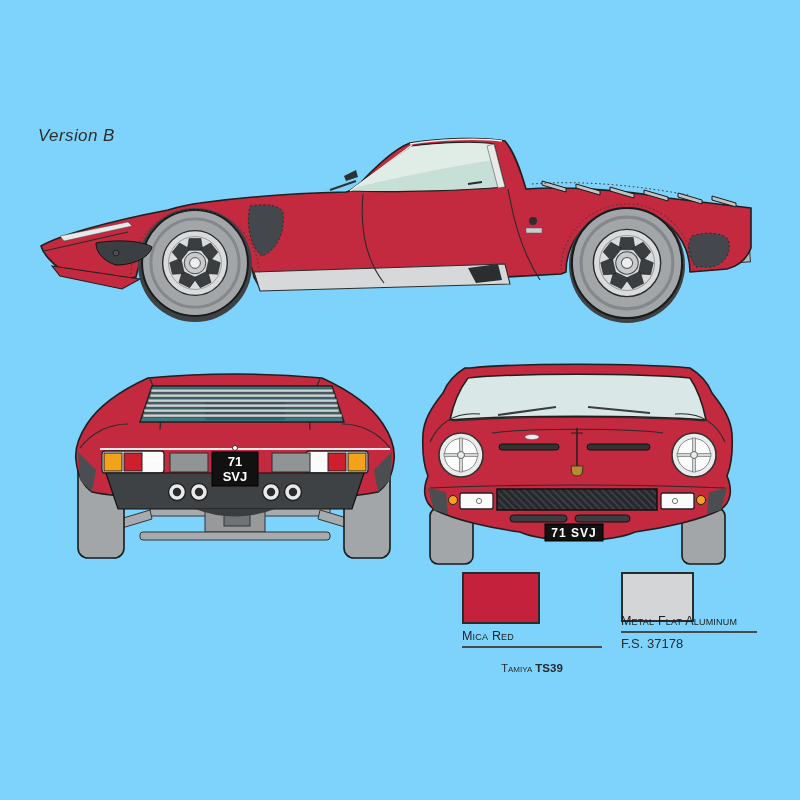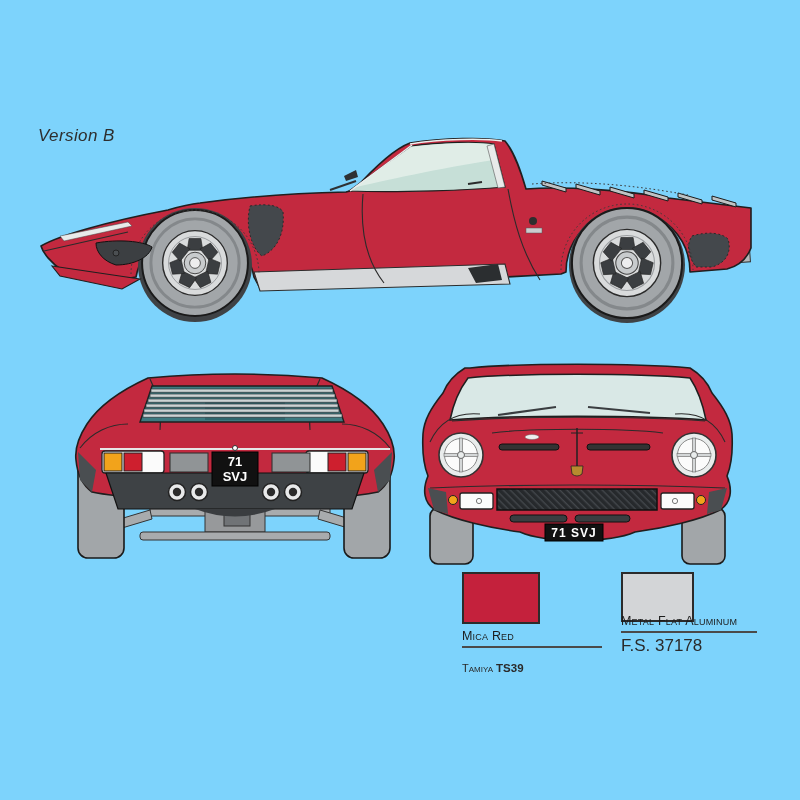--- a/index.html
+++ b/index.html
@@ -35,24 +35,24 @@
   .amber{fill:var(--amber);stroke:#222;stroke-width:1;}
   .tailred{fill:var(--tail-red);stroke:#222;stroke-width:1;}
   .graybox{fill:#909496;stroke:#333;stroke-width:1.1;}
 
   
   .swatch{position:absolute;border:2px solid #2b2b2b;box-sizing:border-box;}
   .paint-block{position:absolute;color:#1a1a1a;}
   .paint-name{font-size:12.5px;font-weight:400;font-variant-caps:small-caps;
         letter-spacing:.2px;color:#1c1c1c;}
   .divider{border:0;border-top:2.2px solid #4a4a4a;margin:3px 0 0 0;}
-  .fs-line{font-size:17px;color:#2a2a2a;margin-top:3px;}
+  .fs-line{font-size:13px;color:#2a2a2a;margin-top:3px;}
   .brand-line{font-size:11px;font-variant-caps:small-caps;color:#2a2a2a;}
   .brand-line .code{font-weight:700;font-size:11.5px;font-variant-caps:normal;}
-  .mt-lg{margin-top:14px;}
+  .mt-lg{margin-top:14px;text-align:center;}
   .mt-sm{margin-top:2px;}
 </style>
 </head>
 <body>
 
 <div class="page">
 
   <div class="version-label">Version B</div>
 
   <svg class="art" width="800" height="800" viewBox="0 0 800 800">

